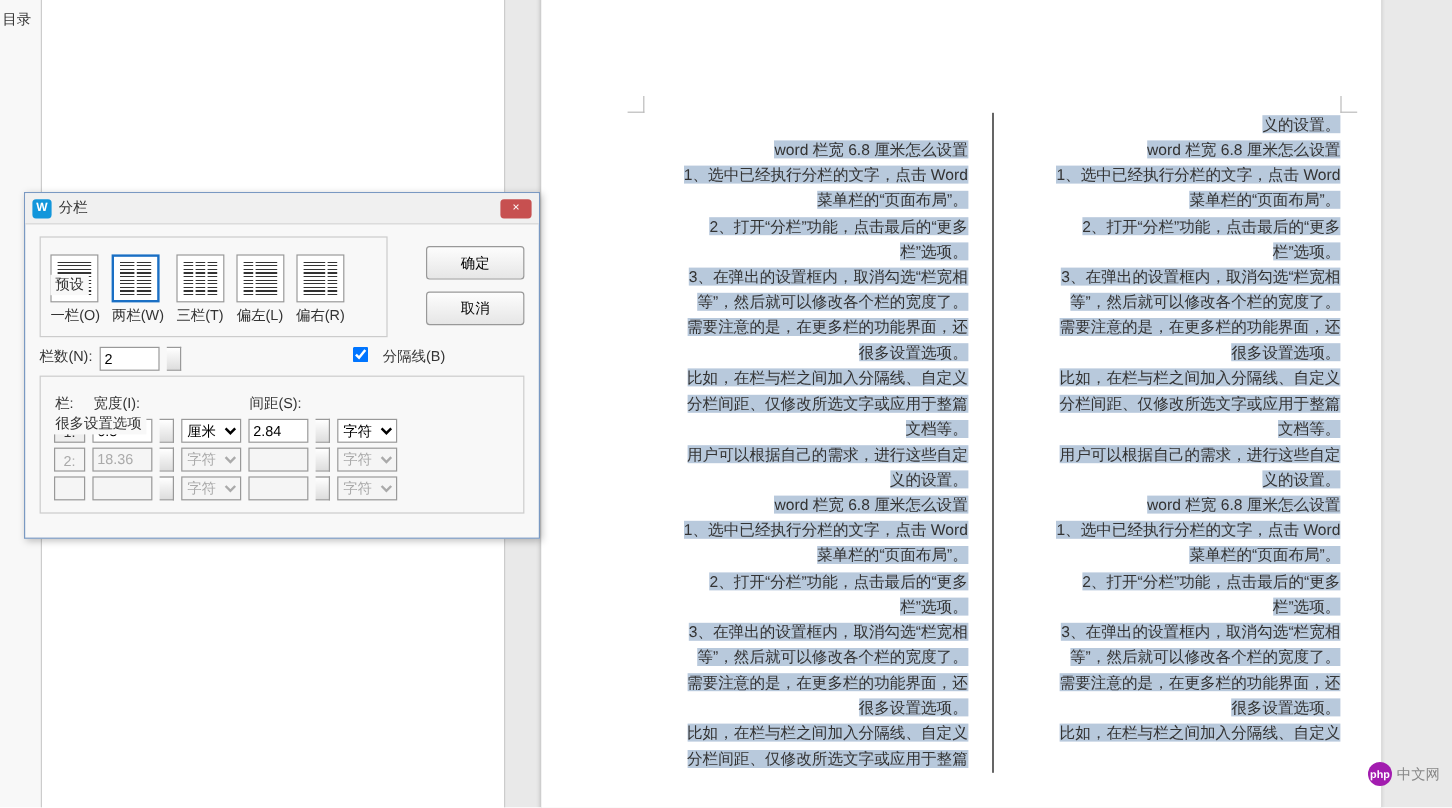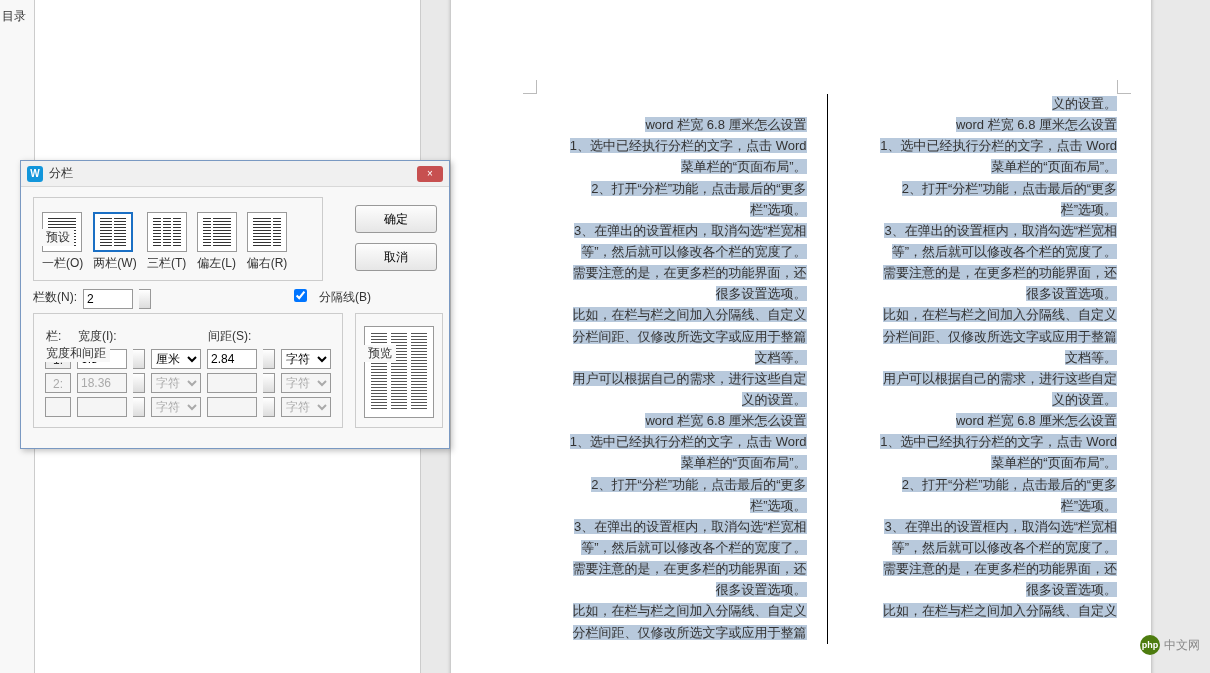--- a/index.html
+++ b/index.html
@@ -178,21 +178,21 @@
 
 
 .watermark {
   position:absolute;
   right:10px; bottom:18px;
   display:flex; align-items:center; gap:4px;
   font-size:12px; color:#888;
 }
 .wm-icon{
   width:20px;height:20px;border-radius:50%;
-  background:#4d7c0f; color:#fff;
+  background:#a21caf; color:#fff;
   display:flex;align-items:center;justify-content:center;
   font-size:9px; font-weight:bold;
 }
 </style>
 </head>
 <body>
 
 <div class="sidebar-hint">
   <span class="sidebar-label">目录</span>
 </div>
@@ -330,21 +330,21 @@
       <span style="flex:1"></span>
       <label class="row" style="margin:0;gap:12px;">
         <input type="checkbox" class="checkbox" checked="" style="">
         <span>分隔线(B)</span>
       </label>
       <span style="width:60px"></span>
     </div>
 
     <div style="display:flex; gap:12px;">
       <div class="fieldset" style="flex:1;">
-        <div class="fieldset-legend">宽度和间距</div>
+        <div class="fieldset-legend">很多设置选项</div>
         <table class="wh-table" style="margin-top:4px; border-collapse:collapse;">
           <tbody>
               <tr class="heading-row">
             <th>栏:</th>
             <th colspan="3">宽度(I):</th>
             <th colspan="3">间距(S):</th>
           </tr>
           </tbody>
             <tbody id="wh-rows">
               <tr>
@@ -388,28 +388,20 @@
                 <td><select class="unit-select disabled"><option>字符</option></select></td>
                 <td><input class="num-input disabled" value="" style=""></td>
                 <td>
                   <div class="spinner"></div>
                 </td>
                 <td><select class="unit-select disabled"><option>字符</option></select></td>
               </tr>
             </tbody>
         </table>
       </div>
-      <div class="fieldset" style="width:100px;">
-        <div class="fieldset-legend">预览</div>
-        <div class="preview-box">
-          <div></div>
-            <div class="preview-sep"></div>
-            <div></div>
-        </div>
-      </div>
     </div>
 
 
   </div>
 </div>
 
 <div class="watermark">
   <div class="wm-icon">
       <span>php</span>
     </div>

